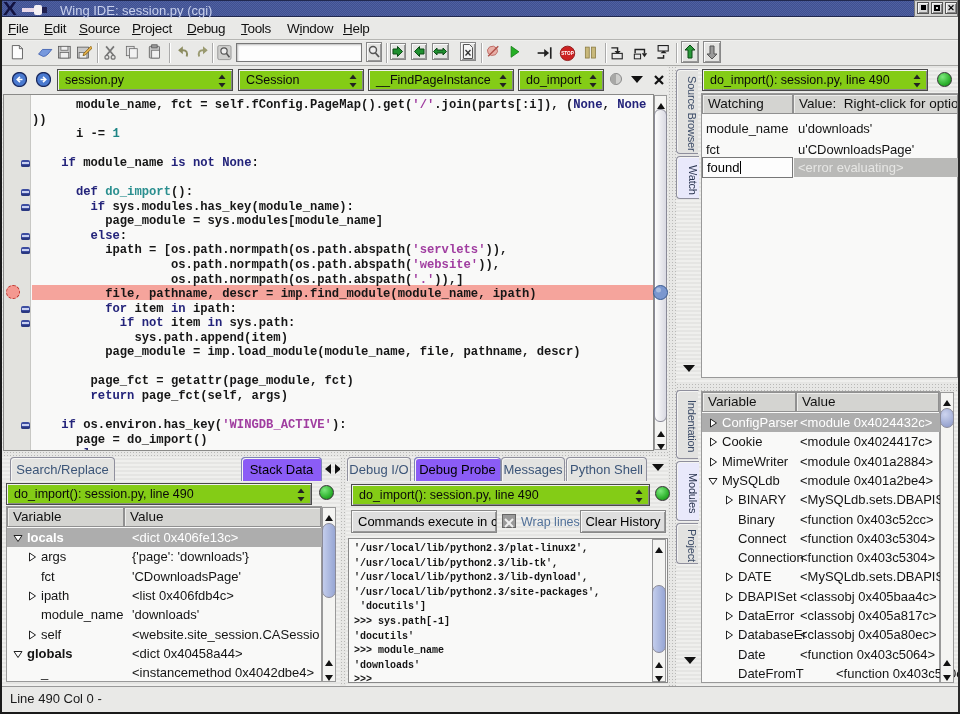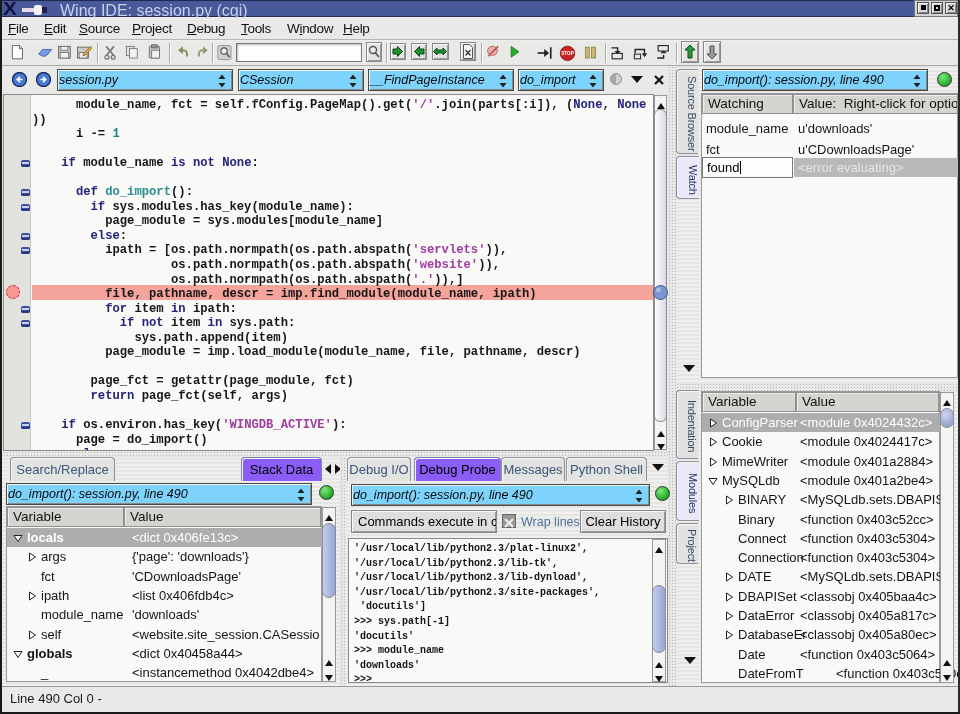--- a/index.html
+++ b/index.html
@@ -14,21 +14,21 @@
 
 
 #titlebar {
   left:0; top:0; width:958px; height:17px;
   background: conic-gradient(#50619f 25%, #3f5093 0 50%, #50619f 0 75%, #3f5093 0) 0 0/2px 2px;
   border-top:1px solid #20284f;
   border-bottom:1px solid #20284f;
 }
 #titlebar .title {
   position:absolute; left:60px; top:2px;
-  color:#c8d0ec; font-size:16px; line-height:15px;
+  color:#c8d0ec; font-size:13px; line-height:15px;
 }
 #xlogo { position:absolute; left:4px; top:0px; color:#121240; font-size:18px; font-weight:bold; line-height:16px; transform:scaleX(1.15); }
 .winbtn {
   position:absolute; top:2px; width:12px; height:12px;
   background:#d8d8d8; border:1px solid #555;
   box-shadow: inset 1px 1px 0 #f5f5f5, inset -1px -1px 0 #888;
   color:#000; font-size:9px; line-height:10px; text-align:center; font-weight:bold;
 }
 
 
@@ -51,25 +51,25 @@
 .ticon { position:absolute; top:1px; }
 .tbtn {
   position:absolute; top:0px; width:22px; height:22px;
   background:#e4e4e2; border:1px solid #888;
   box-shadow: inset 1px 1px 0 #fafafa, inset -1px -1px 0 #999;
 }
 
 
 .combo {
   position:absolute; height:22px;
-  background:#7dd3fc;
+  background:#84cc16;
   border:1px solid #4a4a4a;
   box-shadow: inset 1px 1px 0 #f0f0ee, inset -1px -1px 0 #8a8a88;
   font-size:12.5px; color:#0a0a0a; line-height:20px;
-  padding-left:1px; white-space:nowrap; overflow:hidden;font-style:italic;
+  padding-left:7px; white-space:nowrap; overflow:hidden;
 }
 .spin { position:absolute; right:6px; top:4px; width:8px; height:14px; }
 .greenball {
   position:absolute; width:15px; height:15px; border-radius:50%;
   background: radial-gradient(circle at 35% 30%, #7de87d, #2eb32e 60%, #1d7a1d);
   border:1px solid #333;
 }
 .hdrcell {
   position:absolute; height:20px; white-space:nowrap; overflow:hidden;
   background:#d4d4d1;

